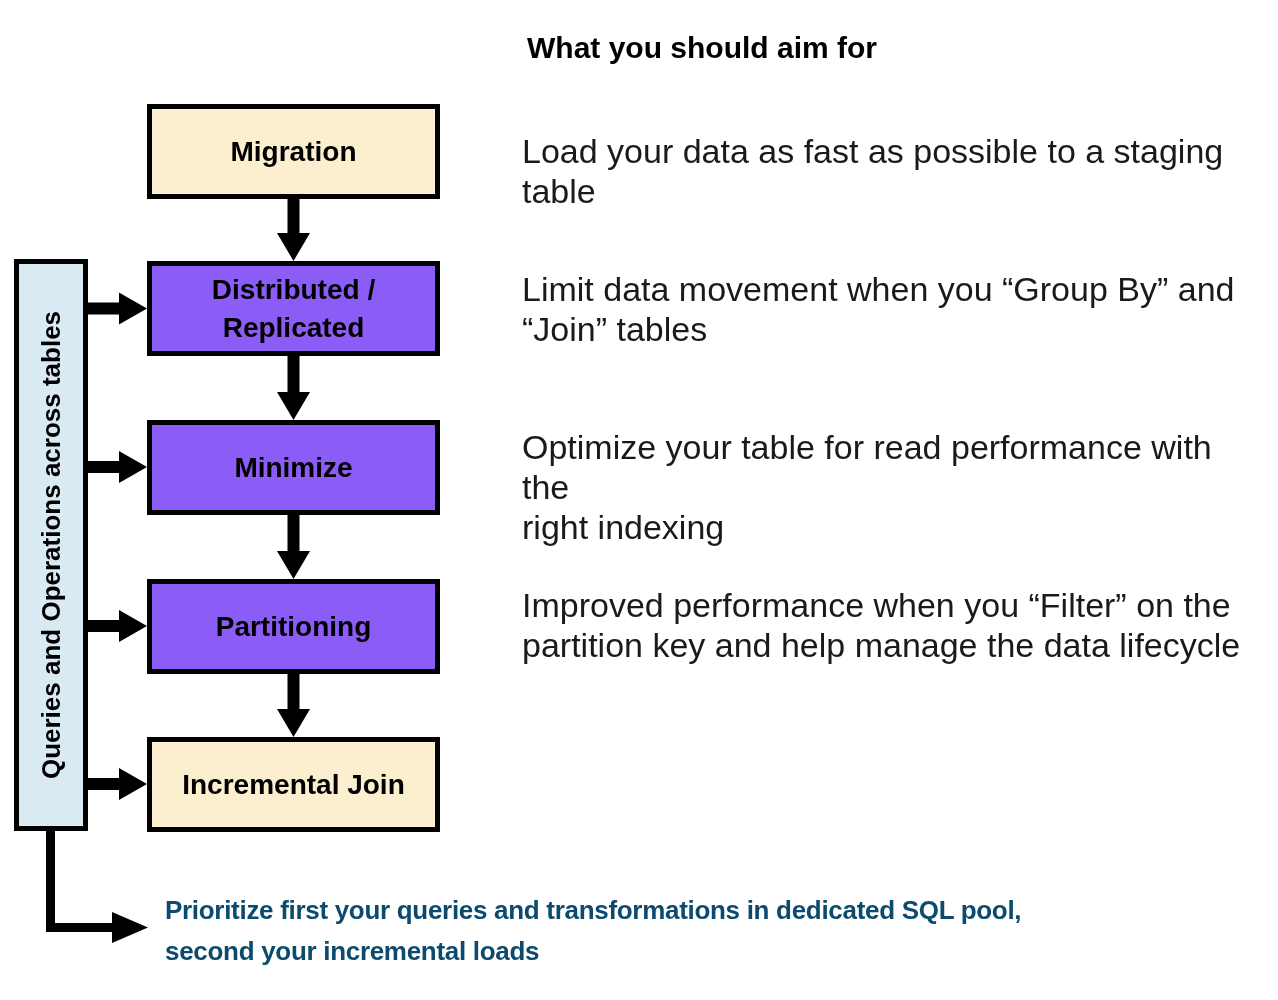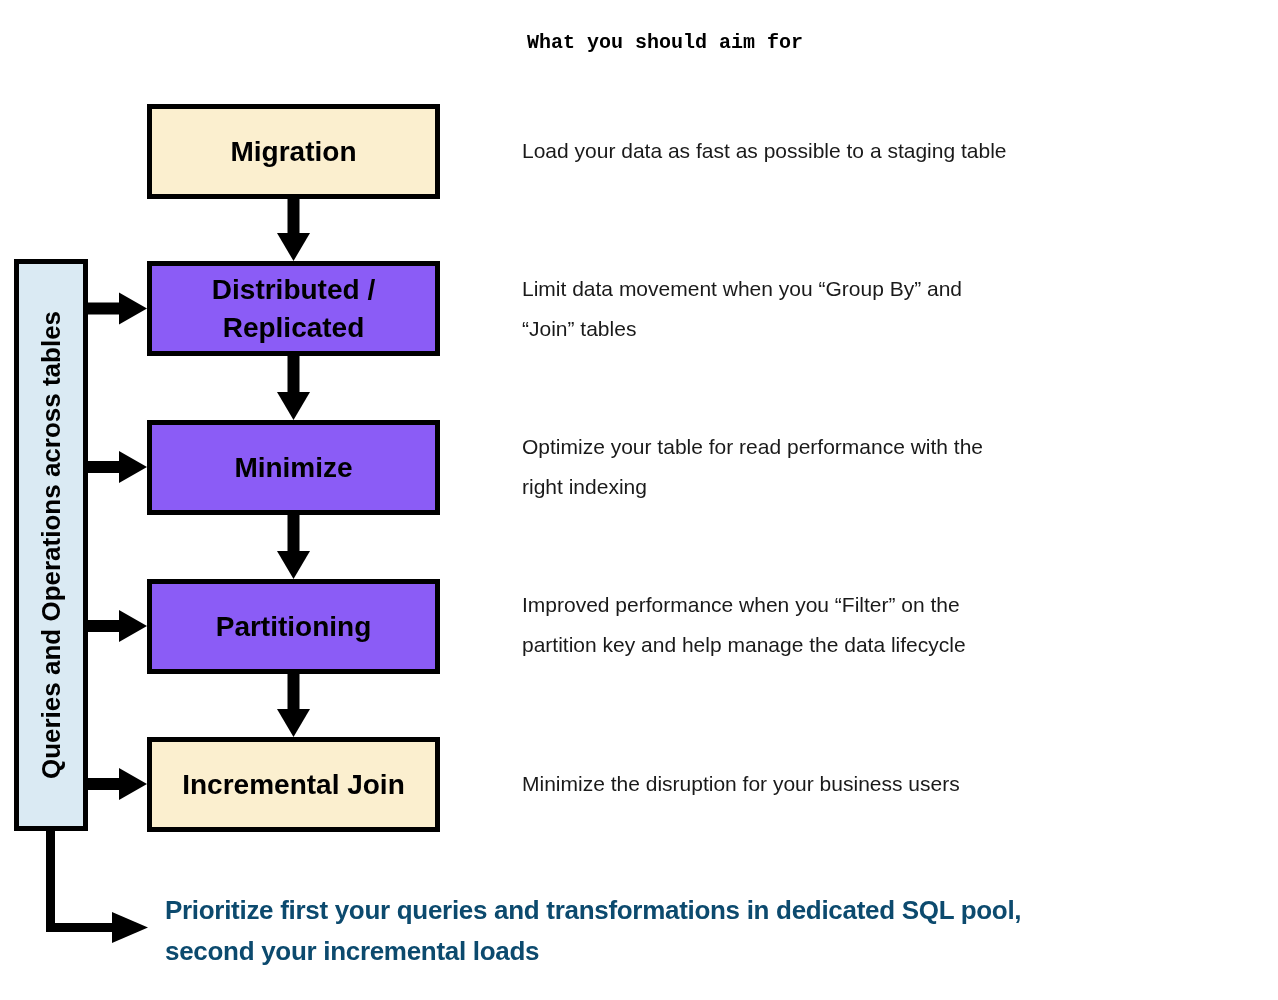--- a/index.html
+++ b/index.html
@@ -3,35 +3,35 @@
 <meta charset="utf-8">
 <style>
   html,body{margin:0;padding:0;background:#ffffff;}
   .canvas{
     position:relative;width:1278px;height:1000px;background:#ffffff;
     font-family:"Liberation Sans",sans-serif;color:#111;overflow:hidden;
   }
   .arrow-layer{position:absolute;left:0;top:0;width:1278px;height:1000px;}
   .page-title{
     position:absolute;left:527px;top:31px;
-    font-size:20px;font-weight:700;color:#000;white-space:nowrap;font-family:Liberation Mono, monospace;
+    font-size:30px;font-weight:700;color:#000;white-space:nowrap;
   }
   .stepbox{
     position:absolute;left:147px;width:293px;height:95px;
     border:5px solid #000;box-sizing:border-box;
     display:flex;align-items:center;justify-content:center;
     text-align:center;font-size:28px;font-weight:700;color:#000;
     line-height:1.35;padding:0 24px;
   }
   .box-load{background:#FBEFCF;}
   .box-stage{background:#8b5cf6;}
   .s1{top:104px}.s2{top:261px}.s3{top:420px}.s4{top:579px}.s5{top:737px}
   .desc{
     position:absolute;left:522px;width:745px;
-    font-size:21px;line-height:40px;color:#1a1a1a;
+    font-size:34px;line-height:40px;color:#1a1a1a;
     white-space:pre-line;
   }
   .d1{top:131px}.d2{top:269px}.d3{top:427px}.d4{top:585px}.d5{top:764px}
   .sidebar{
     position:absolute;left:14px;top:259px;width:74px;height:572px;
     border:5px solid #000;box-sizing:border-box;background:#DAEAF3;
   }
   .sidebar-label{
     position:absolute;left:-249px;top:249px;width:562px;height:64px;
     transform:rotate(-90deg);
@@ -113,18 +113,17 @@
     <span>Incremental Join</span>
   </div>
 
   <div class="desc d1">Load your data as fast as possible to a staging table</div>
   <div class="desc d2">Limit data movement when you “Group By” and
 “Join” tables</div>
   <div class="desc d4">Improved performance when you “Filter” on the
 partition key and help manage the data lifecycle</div>
   <div class="desc d3">Optimize your table for read performance with the
 right indexing</div>
-  <div class="desc d5">Minimize the disruption for your business users</div>
 
   <div class="footer-note">Prioritize first your queries and transformations in dedicated SQL pool,
 second your incremental loads</div>
 
 </div>
 
 </body></html>

